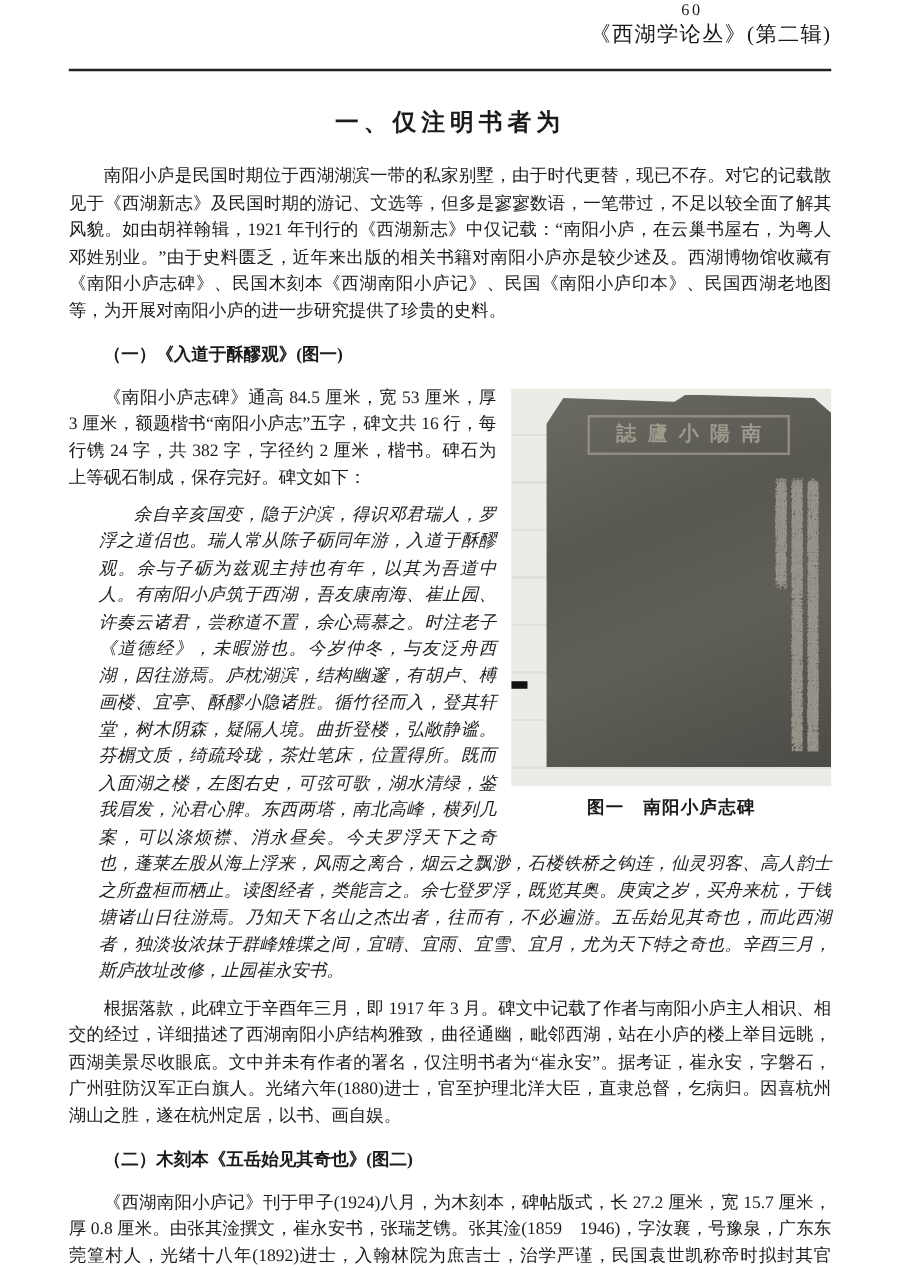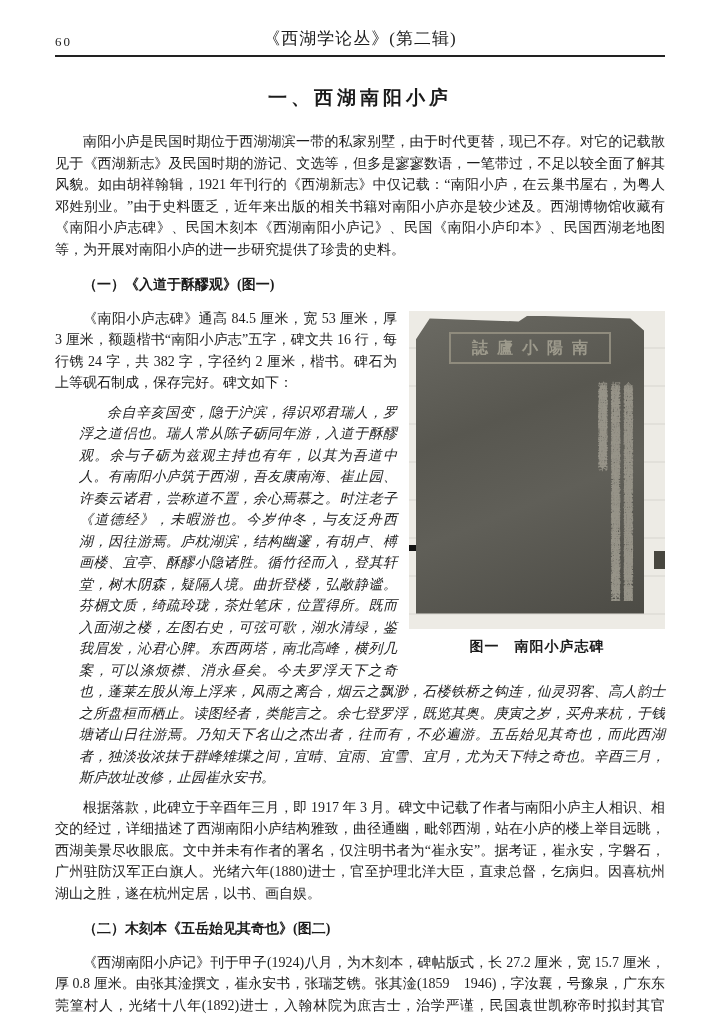--- a/index.html
+++ b/index.html
@@ -18,20 +18,21 @@
     left: 55px; right: 56px; top: 0;
   }
   
   .running-header {
     display: flex;
     align-items: flex-end;
     border-bottom: 2px solid #222;
     padding-bottom: 5px;
     height: 50px;
     font-size: 13px;
+    flex-direction: column;
   }
   .page-number { width: 120px; letter-spacing: 2px; }
   .journal-title { flex: 1; text-align: center; font-size: 17px; letter-spacing: 1px; }
   .header-spacer { width: 120px; }
   
   .article-title {
     margin: 28px 0 0 0;
     text-align: center;
     font-size: 19px;
     font-weight: bold;
@@ -66,21 +67,21 @@
   .photo {
     position: relative;
     width: 256px;
     height: 318px;
     background:
       repeating-linear-gradient(180deg, #edebe5 0px, #edebe5 36px, #e2e0da 36px, #e2e0da 38px);
     overflow: hidden;
   }
   .stele {
     position: absolute;
-    left: 7px; top: 5px;
+    left: 28px; top: 5px;
     width: 228px; height: 298px;
     background: linear-gradient(158deg, #6b6a63 0%, #585750 35%, #605f58 60%, #4c4b45 100%);
     clip-path: polygon(0 8%, 6% 1%, 45% 2%, 49% 0, 94% 1%, 100% 5%, 100% 100%, 0 100%);
     box-shadow: 0 5px 7px rgba(0,0,0,0.35);
   }
   .stele-title-box {
     width: 158px; height: 28px;
     margin: 16px auto 9px auto;
     border: 2px solid #8f8b7d;
     display: flex;
@@ -125,21 +126,21 @@
 
 <div class="page">
   <div class="content">
 
     <div class="running-header">
       <span class="page-number">60</span>
       <span class="journal-title">《西湖学论丛》(第二辑)</span>
       <span class="header-spacer"></span>
     </div>
 
-    <h1 class="article-title">一、西湖南阳小庐</h1>
+    <h1 class="article-title">一、仅注明书者为</h1>
 
     <div class="body-text">
 
       <p class="para">南阳小庐是民国时期位于西湖湖滨一带的私家别墅，由于时代更替，现已不存。对它的记载散见于《西湖新志》及民国时期的游记、文选等，但多是寥寥数语，一笔带过，不足以较全面了解其风貌。如由胡祥翰辑，1921 年刊行的《西湖新志》中仅记载：“南阳小庐，在云巢书屋右，为粤人邓姓别业。”由于史料匮乏，近年来出版的相关书籍对南阳小庐亦是较少述及。西湖博物馆收藏有《南阳小庐志碑》、民国木刻本《西湖南阳小庐记》、民国《南阳小庐印本》、民国西湖老地图等，为开展对南阳小庐的进一步研究提供了珍贵的史料。</p>
 
       <p class="section-heading">（一）《入道于酥醪观》(图一)</p>
 
       <figure class="figure" style="margin-block:0; margin-inline:0; float:right; margin-left:12px; margin-top:3px; margin-bottom:8px;">
         <div class="photo">
           <div class="bg-mark-left"></div>

